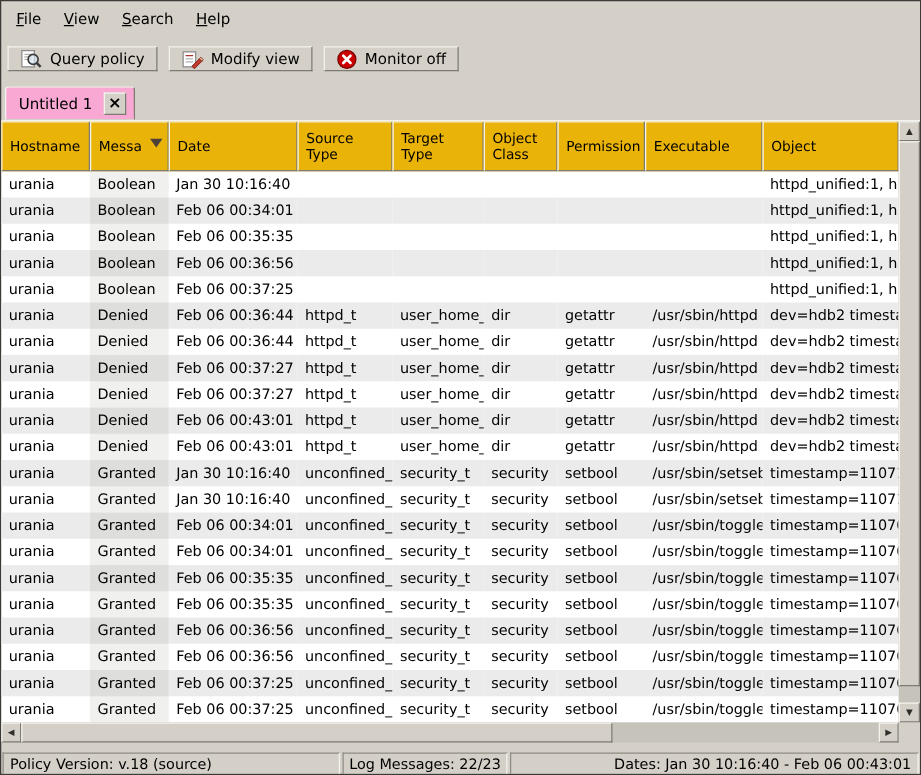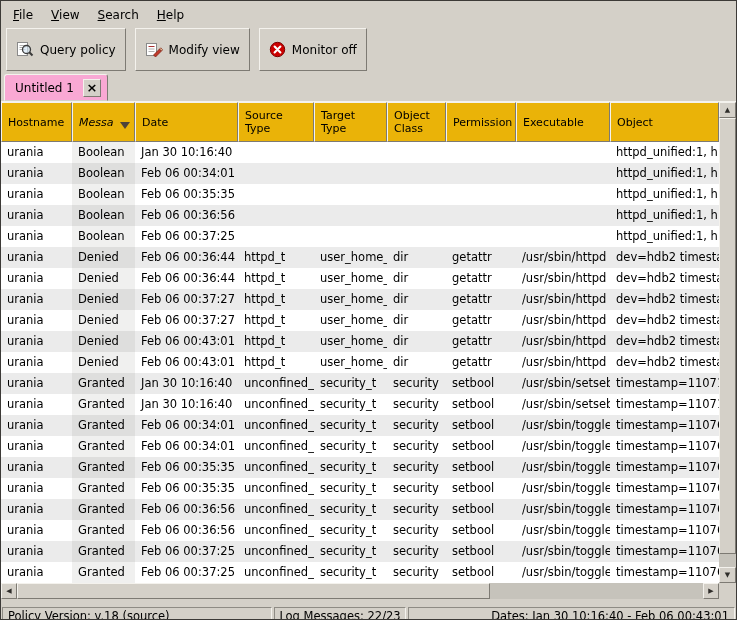--- a/index.html
+++ b/index.html
@@ -14,21 +14,21 @@
   }
 
   
   .menubar { flex: 0 0 27px; display: flex; align-items: center; padding: 0 3px; }
   .menu-item { display: inline-block; padding: 2px 9px; cursor: default; }
   .menu-item::first-letter { text-decoration: underline; }
 
   
   .toolbar { flex: 0 0 38px; display: flex; align-items: center; gap: 9px; padding: 0 5px; }
   .tbtn {
-    display: flex; align-items: center; gap: 6px; height: 43px; padding: 0 9px;
+    display: flex; align-items: center; gap: 6px; height: 20px; padding: 0 9px;
     background: #d4d0c8; border: 1px solid; border-color: #f4f2ed #7d7a73 #7d7a73 #f4f2ed;
     cursor: default;
   }
 
   
   .tabbar { flex: 0 0 30px; display: flex; align-items: flex-end; padding: 0 3px; }
   .tab {
     display: flex; align-items: center; gap: 9px; height: 27px; padding: 0 6px 0 10px;
     background: #f9a8d4; border: 1px solid;
     border-color: #f4f2ed #7d7a73 #d4d0c8 #f4f2ed; border-radius: 3px 3px 0 0;
@@ -45,21 +45,21 @@
     grid-template-columns: 1fr 17px; grid-template-rows: 1fr 16px;
     border-top: 1px solid #f4f2ed;
   }
   .viewport { grid-column: 1; grid-row: 1; overflow: hidden; background: #fff; }
   table { width: 100%; border-collapse: separate; border-spacing: 0; table-layout: fixed; }
   th {
     height: 40px; background: #eab308; font-weight: normal; font-size: 11px;
     text-align: left; padding: 2px 3px 2px 6px; vertical-align: middle;
     border: 1px solid; border-color: #f4f2ed #7d7a73 #7d7a73 #f4f2ed; overflow: hidden;
   }
-  .th-flex { display: flex; align-items: flex-end; gap: 7px; font-style: italic; }
+  .th-flex { display: flex; align-items: flex-start; gap: 7px; }
   .sort-arrow {
     width: 0; height: 0; border-left: 5px solid transparent;
     border-right: 5px solid transparent; border-top: 7px solid #4d4238;
   }
   td {
     height: 21px; line-height: 21px; font-size: 11.5px;
     padding: 0 2px 0 6px; white-space: nowrap; overflow: hidden;
   }
   tbody tr:nth-child(even) { background: #ebebeb; }
   tbody td:nth-child(2) { background: rgba(110, 104, 94, 0.10); }

